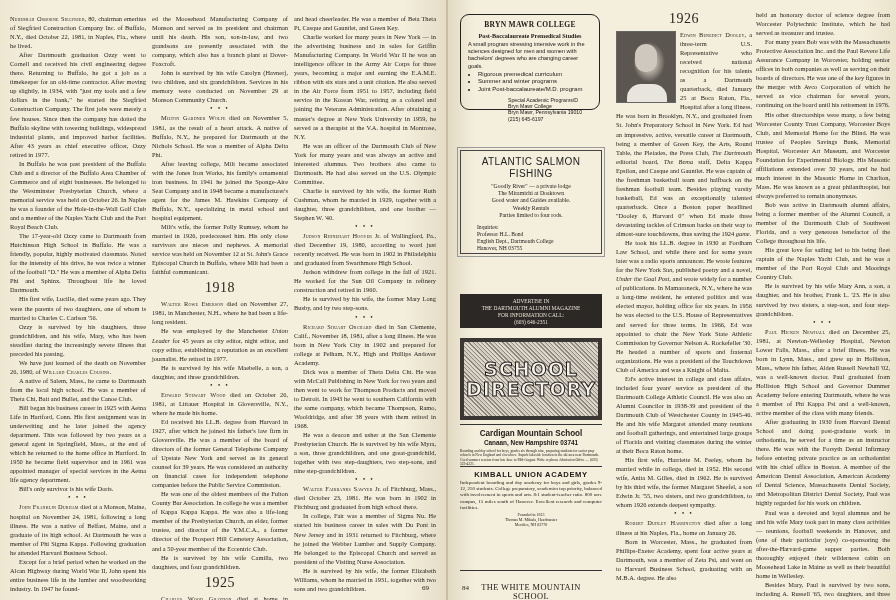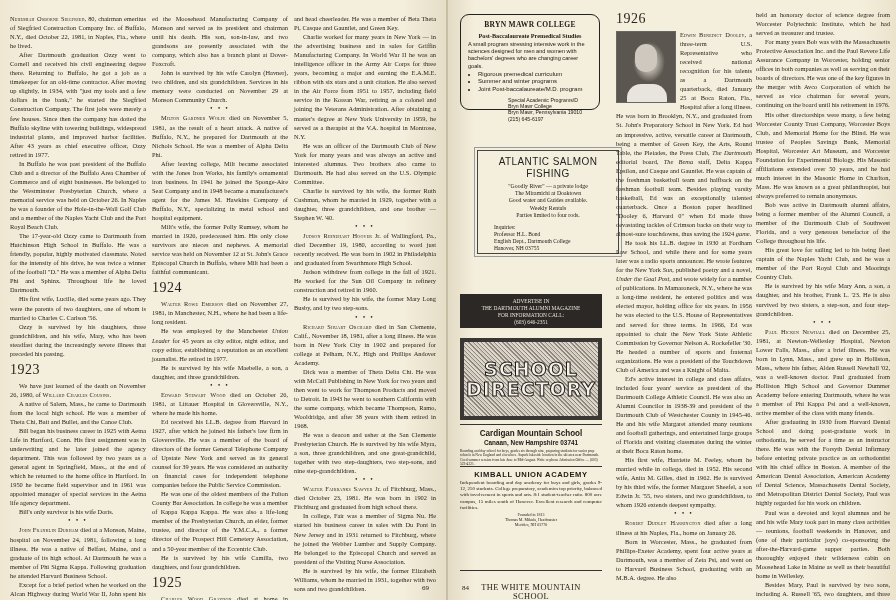--- a/index.html
+++ b/index.html
@@ -6,32 +6,32 @@
   body { width:896px; height:600px; overflow:hidden; background:#5a4a3a; font-family:"Liberation Serif","DejaVu Serif",serif; color:#2a2420; }
   .spread { position:absolute; left:0; top:0; width:896px; height:600px; display:flex; }
   .page { position:relative; height:600px; background:#f3ecd9; overflow:hidden; }
   .page.left { width:448px; background:linear-gradient(90deg,#efe7d2 0%,#f4eedc 8%,#f4eedc 90%,#e4dcc6 100%); }
   .page.right { width:448px; background:linear-gradient(90deg,#e2dac3 0%,#f4eedc 6%,#f4eedc 92%,#ebe3cc 100%); }
   .gutter { position:absolute; left:446px; top:0; width:4px; height:600px; background:#c9bea3; }
   .col { position:absolute; top:14px; font-size:6.4px; line-height:9.05px; text-align:justify; hyphens:auto; }
   .col p { margin:0; text-indent:9px; }
   .col p.noind { text-indent:0; }
   .sc { font-variant:small-caps; letter-spacing:0.2px; }
-  .year { font-size:14px; line-height:18px; margin:3px 0 2px; letter-spacing:0.5px; }
+  .year { text-align:center; font-size:14px; line-height:18px; margin:3px 0 2px; letter-spacing:0.5px; }
   .stars { text-align:center; font-size:6px; letter-spacing:2px; line-height:9px; font-weight:bold; }
   .pnum { position:absolute; font-size:7px; }
   
   .ad { position:absolute; font-family:"Liberation Sans","DejaVu Sans",sans-serif; color:#1e1a16; }
   .bryn { left:12px; top:14px; width:140px; height:96px; border:1.6px solid #222; border-radius:9px; padding:5px 7px; box-sizing:border-box; }
   .bryn .t1 { text-align:center; font-family:"Liberation Serif",serif; font-weight:bold; font-size:7.5px; letter-spacing:0.3px; margin-bottom:3px; }
   .bryn .t2 { font-family:"Liberation Serif",serif; font-weight:bold; font-size:6.2px; text-align:center; margin-bottom:2px; }
   .bryn .body { font-size:5.6px; line-height:7.2px; }
   .bryn ul { margin:1px 0 1px 10px; padding:0; font-size:6px; line-height:7.6px; }
   .bryn .addr { margin-left:40px; font-size:5.2px; line-height:6.4px; margin-top:3px; }
-  .salmon { left:12px; top:150px; width:142px; height:104px; border:1.4px solid #444; outline:1px solid #999; outline-offset:2px; padding:5px 6px; box-sizing:border-box; text-align:center; font-family:"Liberation Serif",serif;margin-left:17px; }
+  .salmon { left:12px; top:150px; width:142px; height:104px; border:1.4px solid #444; outline:1px solid #999; outline-offset:2px; padding:5px 6px; box-sizing:border-box; text-align:center; font-family:"Liberation Serif",serif; }
   .salmon .h { font-family:"Liberation Sans",sans-serif; font-size:10px; line-height:12px; letter-spacing:0.4px; color:#222; }
   .salmon .b { font-size:5.8px; line-height:7.2px; margin-top:3px; }
   .salmon .inq { text-align:left; font-size:5.6px; line-height:7px; margin-top:5px; margin-left:10px; }
   .advert { left:12px; top:294px; width:142px; height:34px; background:#2b2826; color:#e9e3d4; text-align:center; font-family:"Liberation Serif",serif; font-size:5.4px; line-height:7px; padding-top:4px; box-sizing:border-box; }
   .schooldir { left:12px; top:338px; width:142px; height:82px; background:#3a3633; box-sizing:border-box; padding:4px; }
   .schooldir .inner { width:100%; height:100%; background:repeating-linear-gradient(45deg,#cfc9bd 0 1px,#8d877e 1px 2px,#e1dbcf 2px 3px); display:flex; flex-direction:column; align-items:center; justify-content:center; }
   .schooldir .w { font-family:"DejaVu Sans",sans-serif; font-weight:bold; font-size:19px; line-height:20px; color:#f6f2ea; letter-spacing:1px; -webkit-text-stroke:1px #1d1a18; }
   .cardigan { left:12px; top:424px; width:142px; text-align:center; border-top:1px solid #333; padding-top:3px; }
   .cardigan .h { font-family:"Liberation Sans",sans-serif; font-weight:bold; font-size:9px; line-height:11px; transform:scaleX(0.9); }
   .cardigan .s { font-weight:bold; font-size:6.4px; line-height:8px; }
@@ -53,38 +53,37 @@
 <div class="spread">
 
   <div class="page left">
     <div class="col" style="left:10px;width:136px;">
       <p class="noind"><span class="sc">Nehemiah Osborne Siegfried</span><span>, 80, chairman emeritus of Siegfried Construction Company Inc. of Buffalo, N.Y., died October 22, 1981, in Naples, Fla., where he lived.</span></p>
       <p>After Dartmouth graduation Ozzy went to Cornell and received his civil engineering degree there. Returning to Buffalo, he got a job as a timekeeper for an old-time contractor. After moving up slightly, in 1934, with "just my tools and a few dollars in the bank," he started the Siegfried Construction Company. The first jobs were merely a few houses. Since then the company has dotted the Buffalo skyline with towering buildings, widespread industrial plants, and improved harbor facilities. After 43 years as chief executive officer, Ozzy retired in 1977.</p>
       <p>In Buffalo he was past president of the Buffalo Club and a director of the Buffalo Area Chamber of Commerce and of eight businesses. He belonged to the Westminster Presbyterian Church, where a memorial service was held on October 26. In Naples he was a founder of the Hole-in-the-Wall Golf Club and a member of the Naples Yacht Club and the Port Royal Beach Club.</p>
       <p>The 17-year-old Ozzy came to Dartmouth from Hutchinson High School in Buffalo. He was a friendly, popular, highly motivated classmate. Noted for the intensity of his drive, he was twice a winner of the football "D." He was a member of Alpha Delta Phi and Sphinx. Throughout life he loved Dartmouth.</p>
       <p>His first wife, Lucille, died some years ago. They were the parents of two daughters, one of whom is married to Charles C. Carlson '56.</p>
       <p>Ozzy is survived by his daughters, three grandchildren, and his wife, Mary, who has been steadfast during the increasingly severe illness that preceded his passing.</p>
-      <div class="year">1923</div>
       <p><span>We have just learned of the death on November 26, 1980, of </span><span class="sc">Willard Charles Cousins</span><span>.</span></p>
       <p>A native of Salem, Mass., he came to Dartmouth from the local high school. He was a member of Theta Chi, Bait and Bullet, and the Canoe Club.</p>
       <p>Bill began his business career in 1925 with Aetna Life in Hartford, Conn. His first assignment was in underwriting and he later joined the agency department. This was followed by two years as a general agent in Springfield, Mass., at the end of which he returned to the home office in Hartford. In 1950 he became field supervisor and in 1961 was appointed manager of special services in the Aetna life agency department.</p>
       <p>Bill's only survivor is his wife Doris.</p>
       <div class="stars">• • •</div>
       <p><span class="sc">John Franklin Durham</span><span> died at a Monson, Maine, hospital on November 24, 1981, following a long illness. He was a native of Belfast, Maine, and a graduate of its high school. At Dartmouth he was a member of Phi Sigma Kappa. Following graduation he attended Harvard Business School.</span></p>
       <p>Except for a brief period when he worked on the Alcan Highway during World War II, John spent his entire business life in the lumber and woodworking industry. In 1947 he found-</p>
     </div>
 
     <div class="col" style="left:152px;width:136px;">
       <p class="noind">ed the Moosehead Manufacturing Company of Monson and served as its president and chairman until his death. His son, son-in-law, and two grandsons are presently associated with the company, which also has a branch plant at Dover-Foxcroft.</p>
       <p>John is survived by his wife Carolyn (Havner), two children, and six grandchildren. Services in his memory were conducted on November 29 at Monson Community Church.</p>
       <div class="stars">• • •</div>
       <p><span class="sc">Milton Gardner Wolfe</span><span> died on November 5, 1981, as the result of a heart attack. A native of Buffalo, N.Y., he prepared for Dartmouth at the Nichols School. He was a member of Alpha Delta Phi.</span></p>
       <p>After leaving college, Milt became associated with the Jones Iron Works, his family's ornamental iron business. In 1941 he joined the Sponge-Aire Seat Company and in 1948 became a manufacturer's agent for the James M. Hawkins Company of Buffalo, N.Y., specializing in metal school and hospital equipment.</p>
       <p>Milt's wife, the former Polly Rumsey, whom he married in 1926, predeceased him. His only close survivors are nieces and nephews. A memorial service was held on November 12 at St. John's Grace Episcopal Church in Buffalo, where Milt had been a faithful communicant.</p>
-      <div class="year">1924</div>
+      <div class="year">1918</div>
       <p><span class="sc">Walter Rowe Emerson</span><span> died on November 27, 1981, in Manchester, N.H., where he had been a life-long resident.</span></p>
       <p><span>He was employed by the Manchester </span><i>Union Leader</i><span> for 45 years as city editor, night editor, and copy editor, establishing a reputation as an excellent journalist. He retired in 1977.</span></p>
       <p>He is survived by his wife Maebelle, a son, a daughter, and three grandchildren.</p>
       <div class="stars">• • •</div>
       <p><span class="sc">Edward Stewart Wood</span><span> died on October 26, 1981, at Littauer Hospital in Gloversville, N.Y., where he made his home.</span></p>
       <p>Ed received his LL.B. degree from Harvard in 1927, after which he joined his father's law firm in Gloversville. He was a member of the board of directors of the former General Telephone Company of Upstate New York and served as its general counsel for 39 years. He was considered an authority on financial cases for independent telephone companies before the Public Service Commission.</p>
       <p>He was one of the oldest members of the Fulton County Bar Association. In college he was a member of Kappa Kappa Kappa. He was also a life-long member of the Presbyterian Church, an elder, former trustee, and director of the Y.M.C.A., a former director of the Prospect Hill Cemetery Association, and a 50-year member of the Eccentric Club.</p>
       <p>He is survived by his wife Camilla, two daughters, and four grandchildren.</p>
       <div class="year">1925</div>
       <p><span class="sc">Charles Wood Graydon</span><span> died at home in Katonah, N.Y., on November 21, 1981, from a heart attack. He was born in Summit, N.J., in 1903 and went to high school there.</span></p>

